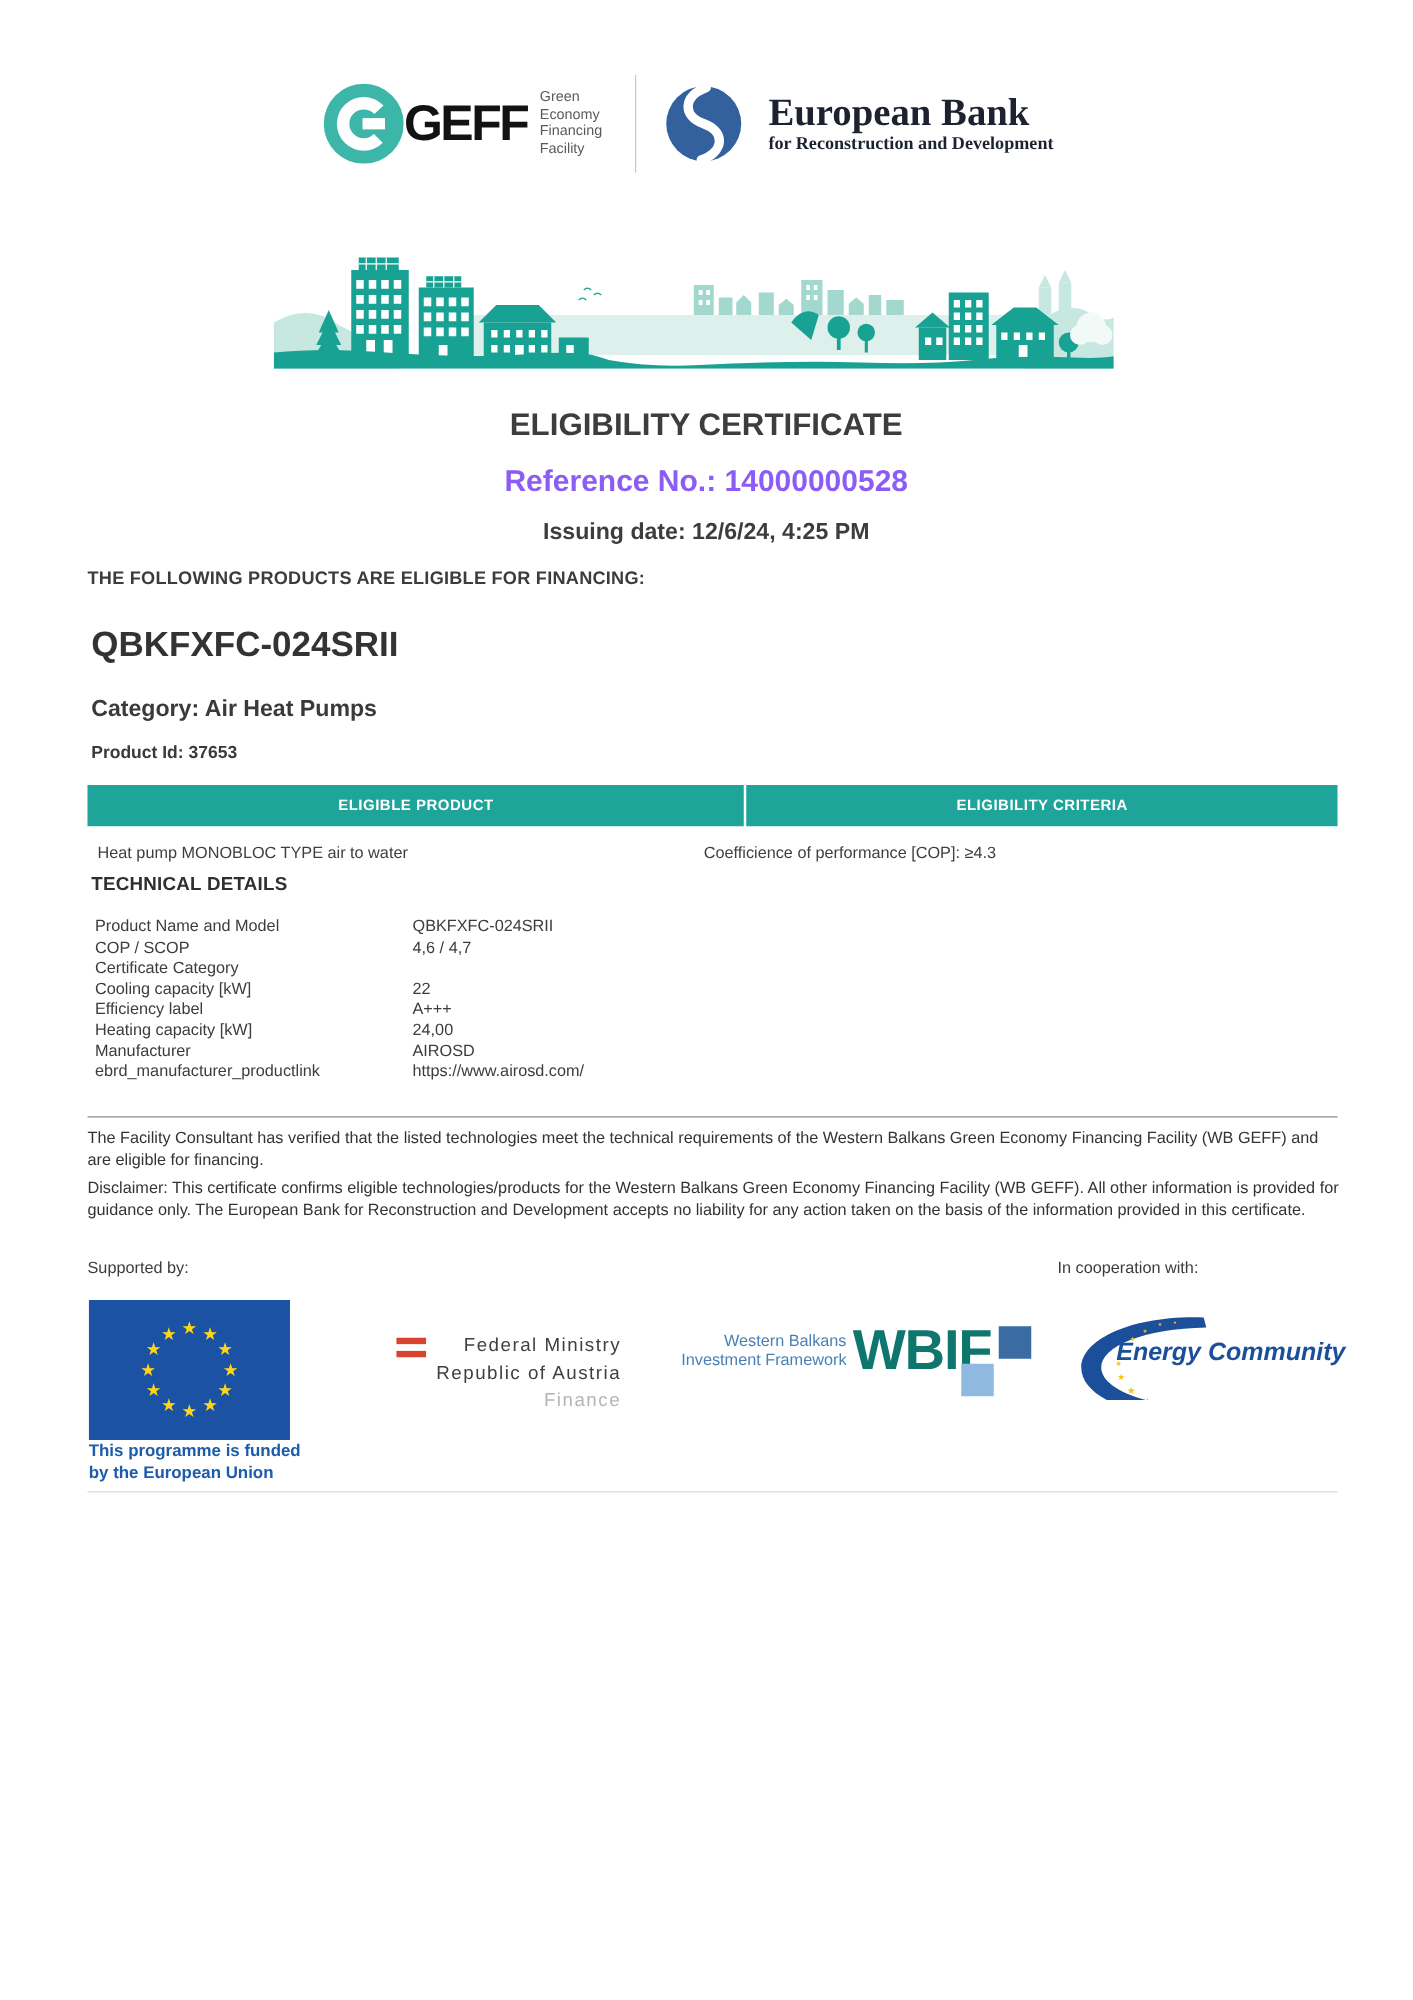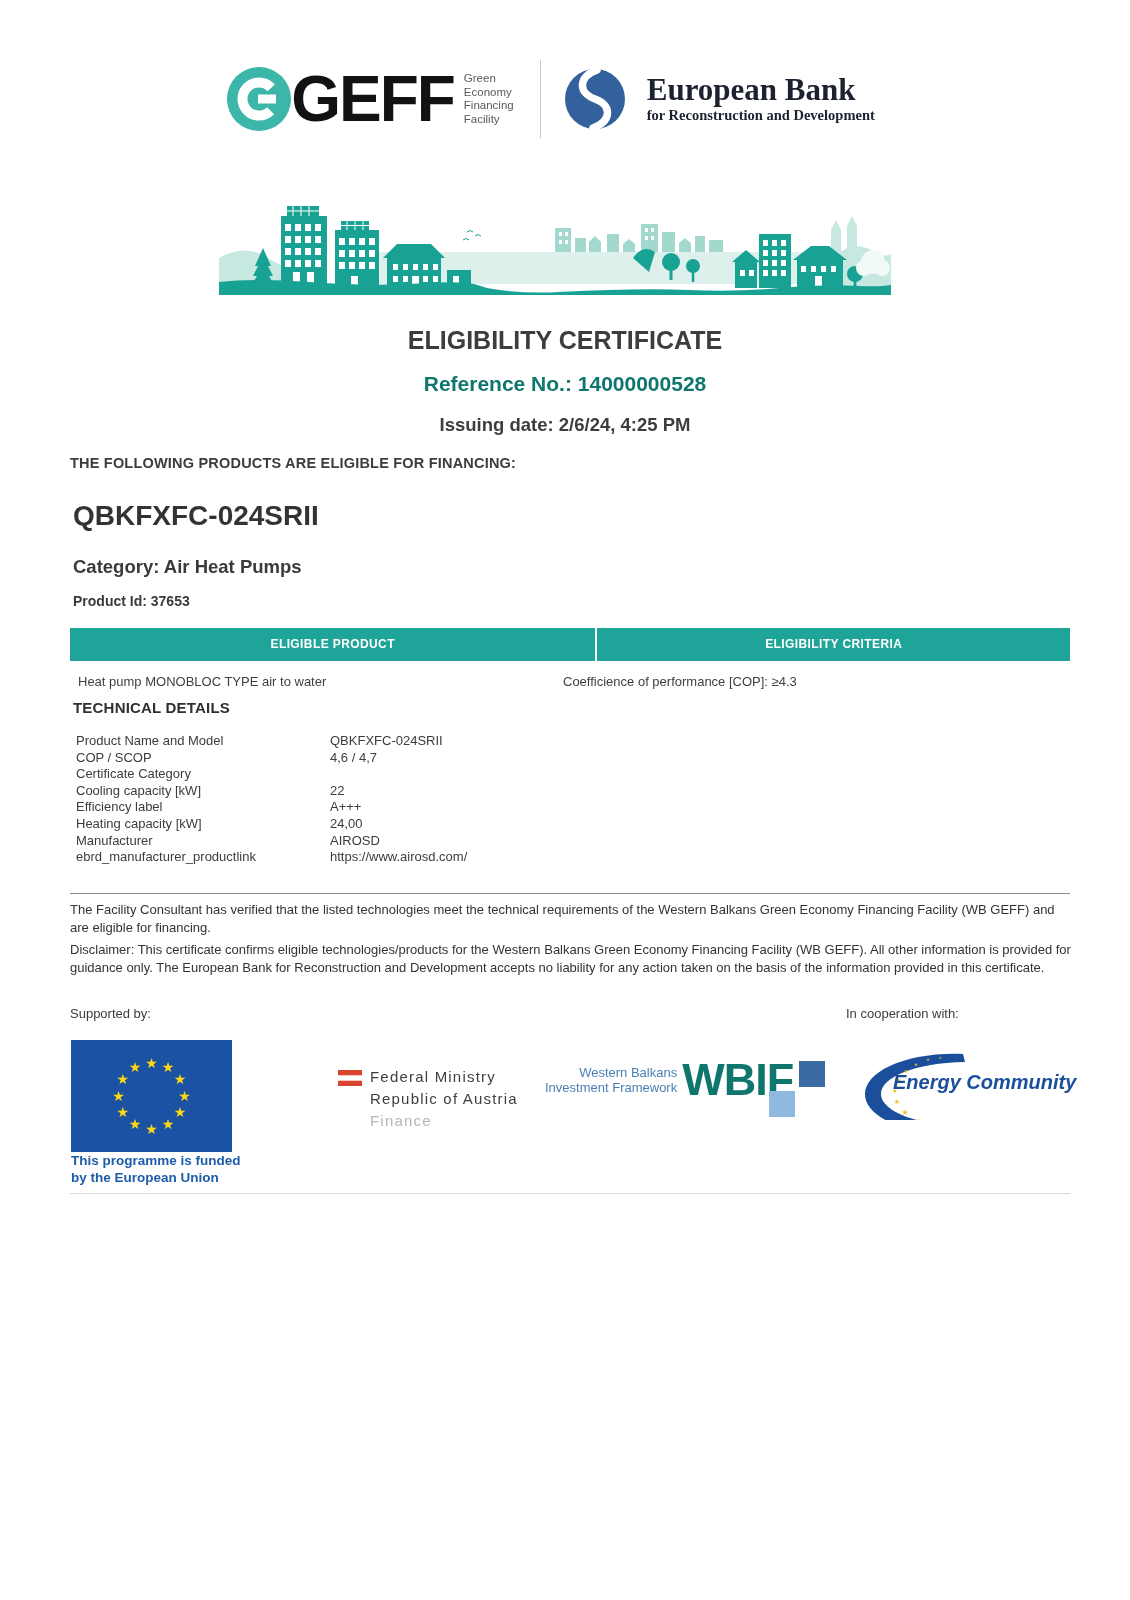--- a/index.html
+++ b/index.html
@@ -2,34 +2,34 @@
 <html><head>
 <meta charset="utf-8">
 <style>
   * { margin:0; padding:0; box-sizing:border-box; }
   body { background:#fff; font-family:"Liberation Sans", sans-serif; }
   .page { position:relative; width:1130px; height:1600px; background:#fff; overflow:hidden; margin:0 auto; }
 
   
   .logos-row { position:absolute; top:60px; left:0; right:0; display:flex; justify-content:center; align-items:center; transform:translateX(-14px); }
   .geff-group { display:flex; align-items:center; }
-  .geff-word { font-size:64px; font-weight:800; letter-spacing:-2px; color:#121212; margin-left:0; }
+  .geff-word { font-size:40px; font-weight:800; letter-spacing:-2px; color:#121212; margin-left:0; }
   .geff-tagline { margin-left:10px; font-size:11.5px; line-height:13.5px; color:#5a5a5a; }
   .logo-divider { width:1px; height:78px; background:#c9c9c9; margin:0 22px 0 26px; }
   .ebrd-group { display:flex; align-items:center; }
   .ebrd-text { margin-left:20px; font-family:"Liberation Serif", serif; color:#1c2230; }
   .ebrd-name { font-size:31px; font-weight:700; line-height:32px; }
   .ebrd-sub { font-size:14.5px; font-weight:700; margin-top:1px; }
 
   
   .banner { position:absolute; top:200px; left:219px; width:672px; height:95px; }
 
   
   .title { position:absolute; top:326px; left:0; right:0; text-align:center; font-size:25px; font-weight:700; color:#3d3d3d; }
-  .reference { position:absolute; top:372px; left:0; right:0; text-align:center; font-size:21px; font-weight:700; color:#0f766e; }
+  .reference { position:absolute; top:372px; left:0; right:0; text-align:center; font-size:24px; font-weight:700; color:#8b5cf6; }
   .issuing { position:absolute; top:414px; left:0; right:0; text-align:center; font-size:18.5px; font-weight:700; color:#3d3d3d; }
   .intro { position:absolute; top:455px; left:70px; font-size:14.5px; font-weight:700; color:#3c3c3c; letter-spacing:.2px; }
   .model { position:absolute; top:500px; left:73px; font-size:28px; font-weight:700; color:#333; }
   .category { position:absolute; top:556px; left:73px; font-size:18.5px; font-weight:700; color:#3a3a3a; }
   .productid { position:absolute; top:593px; left:73px; font-size:14px; font-weight:700; color:#3a3a3a; }
 
   
   .etable { position:absolute; top:628px; left:70px; width:1000px; }
   .etable-head { display:flex; }
   .etable-head .cell { background:#1FA49A; color:#fff; font-size:12px; font-weight:700; letter-spacing:.4px; text-align:center; height:33px; line-height:33px; }
@@ -49,21 +49,21 @@
   .divider1 { position:absolute; top:893px; left:70px; width:1000px; height:1px; background:#8c8c8c; }
   .para1 { position:absolute; top:901px; left:70px; width:995px; font-size:13px; line-height:1.42; color:#333; }
   .para2 { position:absolute; top:941px; left:70px; width:1005px; font-size:13px; line-height:1.42; color:#333; }
 
   
   .supported-label { position:absolute; top:1006px; left:70px; font-size:13px; color:#3c3c3c; }
   .coop-label { position:absolute; top:1006px; left:846px; font-size:13px; color:#3c3c3c; }
   .eu-flag { position:absolute; top:1040px; left:71px; }
   .eu-caption { position:absolute; top:1152px; left:71px; font-size:13.5px; font-weight:700; color:#1D5CAA; line-height:17px; }
 
-  .austria { position:absolute; top:1066px; left:338px; display:flex; }
+  .austria { position:absolute; top:1066px; left:317px; display:flex;text-align:right; }
   .austria-flag { margin-top:4px; }
   .austria-text { margin-left:8px; font-size:15px; letter-spacing:1.2px; line-height:22px; color:#3f3f3f; }
   .austria-text .finance { color:#b5b5b5; }
 
   .wbif { position:absolute; top:1058px; left:545px; display:flex; align-items:flex-start; }
   .wbif-tags { margin-top:7px; text-align:right; font-size:13px; line-height:15px; color:#4A7FB5; }
   .wbif-word { font-size:45px; font-weight:600; letter-spacing:-1px; color:#0f766e; line-height:44px; margin-left:5px; }
   .wbif-squares { position:relative; width:32px; height:60px; margin-left:3px; }
   .wbif-sq-dark { position:absolute; top:3px; left:3px; width:26px; height:26px; background:#3A6BA2; }
   .wbif-sq-light { position:absolute; top:33px; left:-27px; width:26px; height:26px; background:#8FB9DE; }
@@ -235,21 +235,21 @@
     <g fill="#F2FAF8">
       <circle cx="654" cy="62" r="12"></circle>
         <circle cx="645" cy="68" r="8"></circle>
         <circle cx="663" cy="68" r="8"></circle>
     </g>
     <path d="M0 95 V82 Q40 78 90 82 Q150 87 210 83 Q240 81 255 84 Q262 86 268 88 Q300 94 340 92 Q420 88 470 90 Q520 92 560 88 Q600 84 640 86 Q660 87 672 85 V95 Z" fill="#18A294"></path>
   </svg>
 
   <div class="title">ELIGIBILITY CERTIFICATE</div>
   <div class="reference">Reference No.: 14000000528</div>
-  <div class="issuing">Issuing date: 2/6/24, 4:25 PM</div>
+  <div class="issuing">Issuing date: 12/6/24, 4:25 PM</div>
   <div class="intro">THE FOLLOWING PRODUCTS ARE ELIGIBLE FOR FINANCING:</div>
   <div class="model">QBKFXFC-024SRII</div>
   <div class="category">Category: Air Heat Pumps</div>
   <div class="productid">Product Id: 37653</div>
 
   <div class="etable">
     <div class="etable-head">
       <div class="cell cell-left">ELIGIBLE PRODUCT</div>
       <div class="cell cell-right">ELIGIBILITY CRITERIA</div>
     </div>

